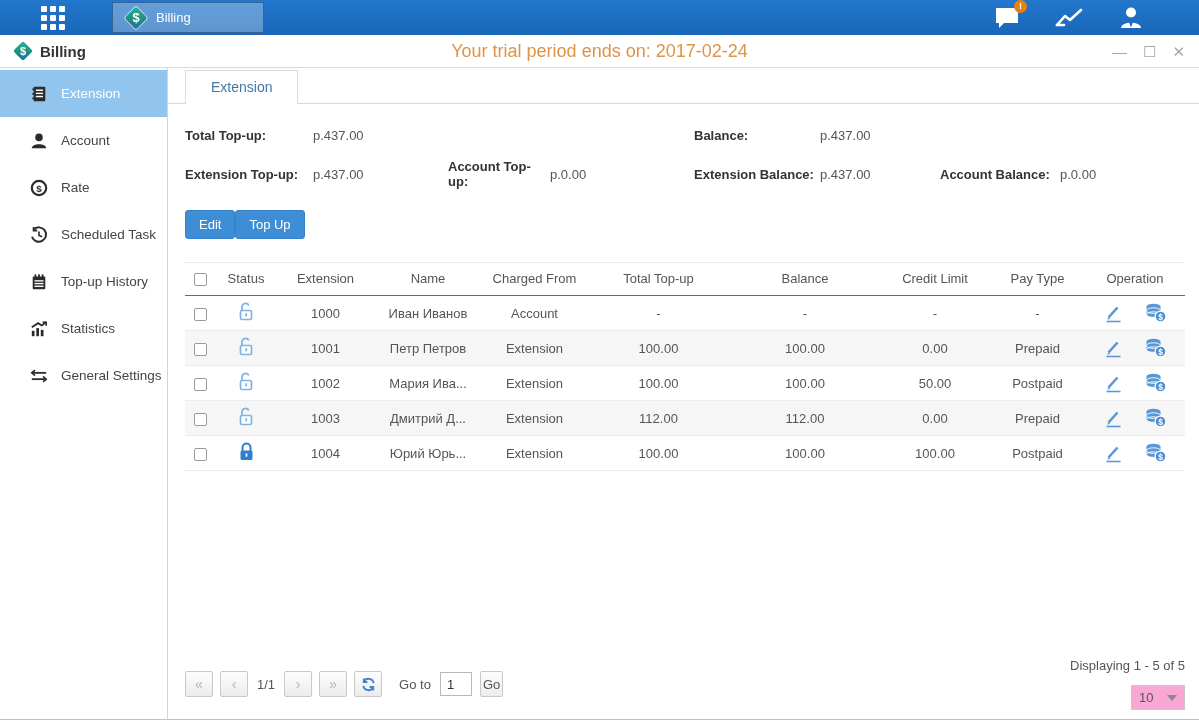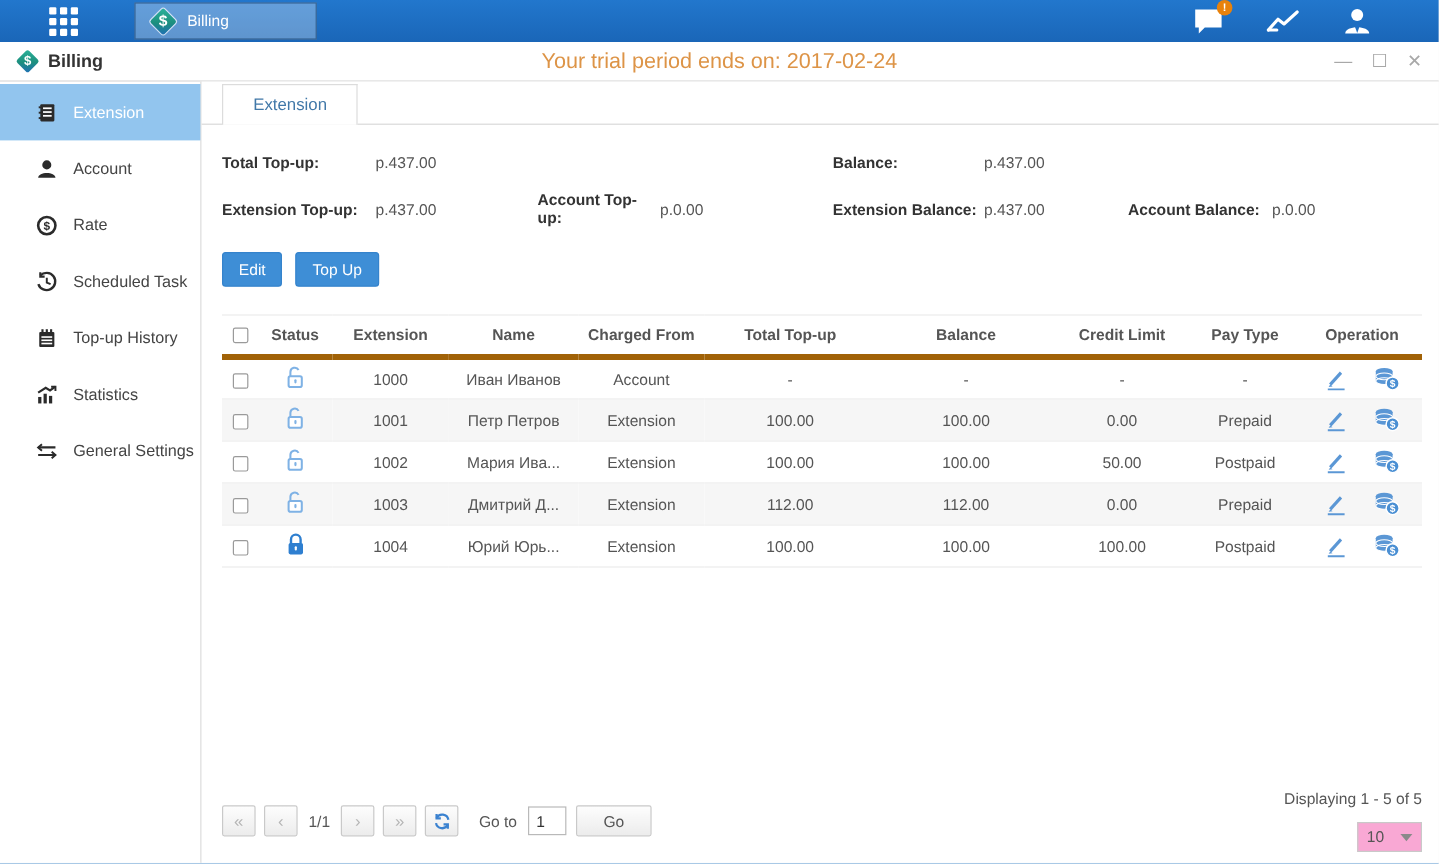--- a/index.html
+++ b/index.html
@@ -36,40 +36,40 @@
 
   .main { flex:1; position:relative; background:#fff; min-width:0; }
   .tabstrip { height:36px; border-bottom:1px solid #d9d9d9; padding-left:17px; display:flex; align-items:flex-end; }
   .tab-active { padding:8px 25px 9px; background:#fff; border:1px solid #dcdcdc; border-bottom:none; margin-bottom:-1px; color:#4178a8; font-size:14px; position:relative; cursor:default; }
   .tab-active::after { content:""; position:absolute; left:0; right:0; bottom:-1px; height:1px; background:#fff; }
 
   .summary { margin:24px 17px 0; display:grid; grid-template-columns:128px 135px 102px 144px 126px 120px 120px auto; row-gap:16px; font-size:13px; align-items:center; }
   .summary .lbl { font-weight:bold; color:#333; }
   .summary .val { color:#555; }
 
-  .actions { margin:21px 17px 0; display:flex; gap:11px; }
+  .actions { margin:21px 17px 0; display:flex; }
   .btn-primary { background:#3e8ed6; color:#fff; border:1px solid #3583cc; padding:6px 13px; border-radius:3px; font-size:13px; font-family:inherit; cursor:pointer; }
 
   .grid-table { margin:23px 17px 0 17px; }
   table { border-collapse:collapse; width:1000px; table-layout:fixed; }
-  th { font-weight:bold; color:#555; font-size:13px; padding:8px 0 9px; border-top:1px solid #ececec; border-bottom:5px solid #a16207; text-align:center; }
+  th { font-weight:normal; color:#555; font-size:13px; padding:8px 0 9px; border-top:1px solid #ececec; border-bottom:1px solid #a16207; text-align:center; }
   td { text-align:center; height:35px; color:#555; font-size:13px; border-bottom:1px solid #ececec; overflow:hidden; white-space:nowrap; }
   tbody tr:nth-child(even) td { background:#f6f6f6; }
   .cb { width:13px; height:13px; border:1px solid #9a9a9a; border-radius:2px; background:#fff; display:inline-block; vertical-align:middle; cursor:pointer; }
   .op-icons { display:flex; justify-content:center; align-items:center; gap:22px; }
   .op-icons span { cursor:pointer; display:inline-flex; }
   td .status-wrap { display:inline-flex; }
 
   
   .footer { position:absolute; left:17px; right:14px; bottom:9px; display:flex; align-items:center; font-size:13px; color:#555; }
   .pg-btn { width:28px; height:26px; border:1px solid #c9c9c9; background:linear-gradient(#fdfdfd,#ececec); border-radius:2px; display:inline-flex; align-items:center; justify-content:center; color:#b5b5b5; font-size:14px; margin-right:7px; cursor:pointer; user-select:none; }
   .pg-num { margin:0 9px 0 2px; color:#555; }
   .goto-lbl { margin:0 9px 0 10px; }
   .goto-input { width:32px; height:24px; border:1px solid #b9b9b9; text-align:left; padding-left:6px; font-size:13px; font-family:inherit; color:#333; }
-  .go-btn { height:26px; border:1px solid #c9c9c9; background:linear-gradient(#fdfdfd,#ececec); border-radius:2px; padding:0 22px; font-size:13px; font-family:inherit; color:#555; margin-left:8px; cursor:pointer; }
+  .go-btn { height:26px; border:1px solid #c9c9c9; background:linear-gradient(#fdfdfd,#ececec); border-radius:2px; padding:0 2px; font-size:13px; font-family:inherit; color:#555; margin-left:8px; cursor:pointer; }
   .footer-right { margin-left:auto; display:flex; align-items:flex-end; gap:12px;flex-direction:column; }
   .page-size { width:54px; height:25px; border:1px solid #c9c9c9; background:#f9a8d4; display:flex; align-items:center; padding:0 7px; justify-content:space-between; cursor:pointer; }
   .page-size .caret { width:0; height:0; border-left:5px solid transparent; border-right:5px solid transparent; border-top:6px solid #8a8a8a; }
 </style>
 </head>
 <body>
 
 <div class="window">
 
   <div class="topbar">

